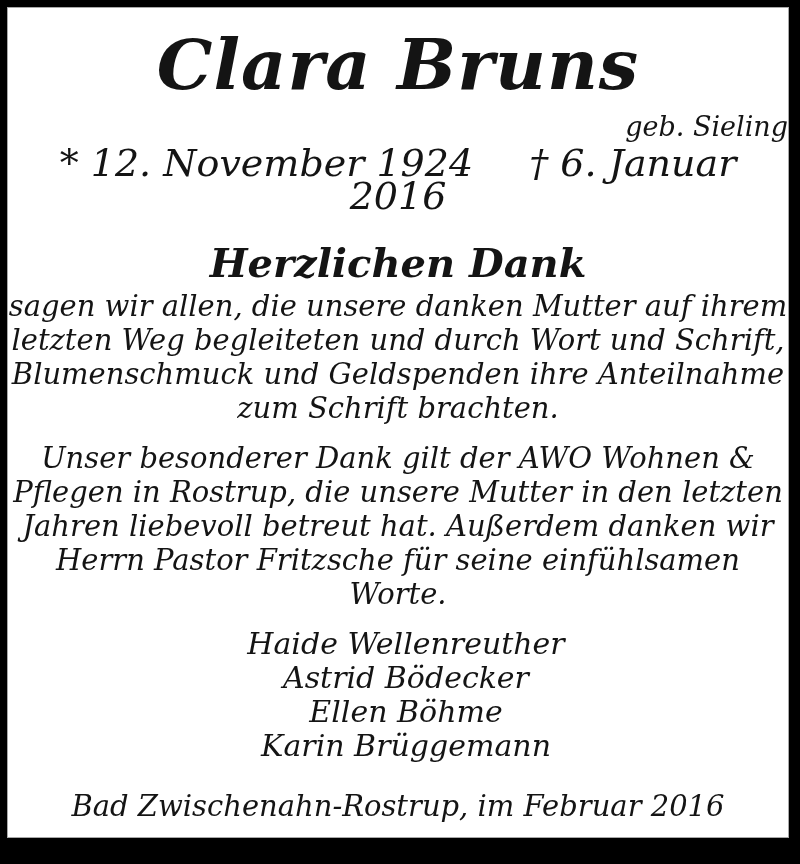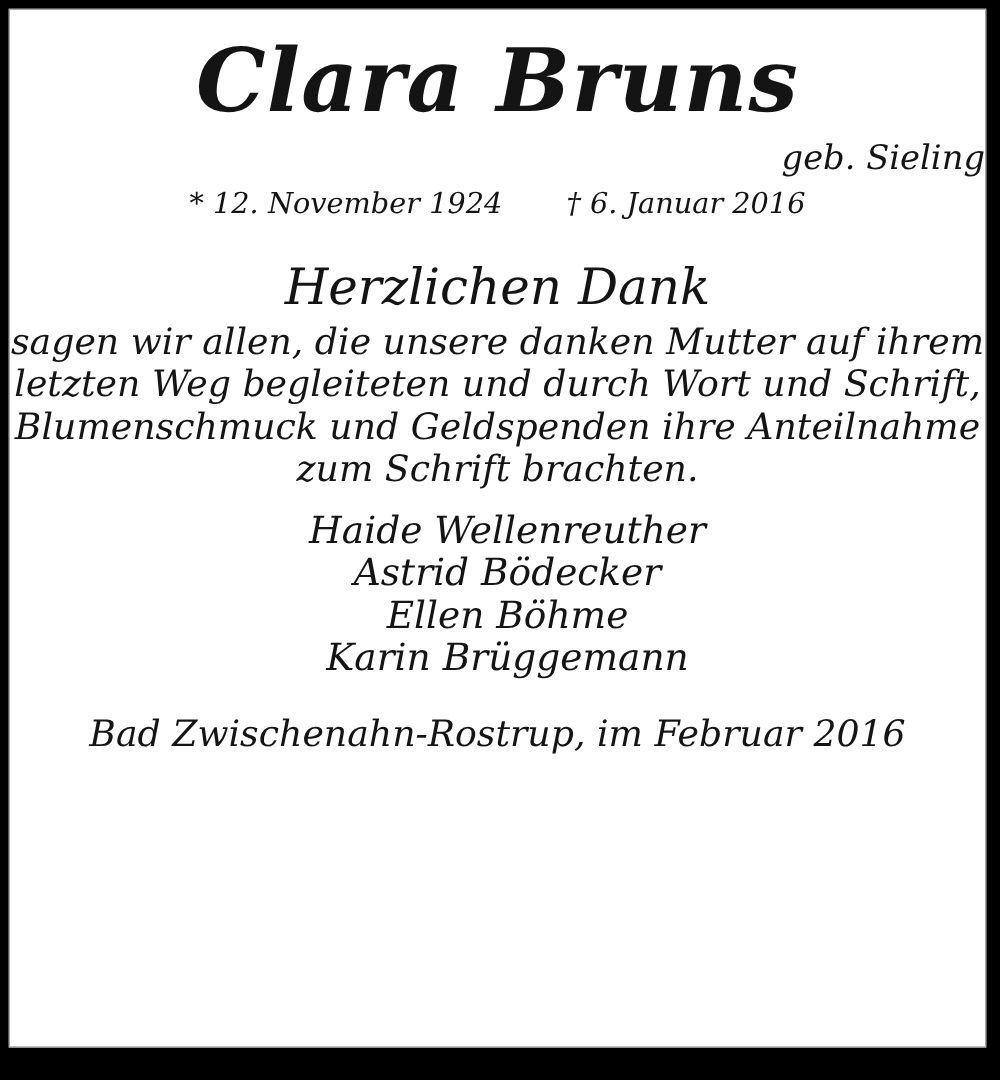--- a/index.html
+++ b/index.html
@@ -33,31 +33,31 @@
     letter-spacing: 1px;
   }
   .maiden {
     margin-top: 10px;
     font-size: 27px;
     line-height: 30px;
     text-align: right;
   }
   .dates {
     margin-top: 5px;
-    font-size: 23px;
+    font-size: 38px;
     line-height: 33px;
   }
   .dates .birth { margin-right: 22px; }
   .dates .death { margin-left: 22px; }
   .heading {
     margin: 0;
     margin-top: 28px;
     font-size: 40px;
     line-height: 44px;
-    font-weight: 400;
+    font-weight: 700;
   }
   .para {
     margin-top: 4px;
     font-size: 29px;
     line-height: 34px;
   }
   .para2 { margin-top: 16px; }
   .in-name {
     margin-top: 22px;
     font-size: 29px;
@@ -91,20 +91,26 @@
 
   <h2 class="heading">Herzlichen Dank</h2>
 
   <div class="para">
     <div>sagen wir allen, die unsere danken Mutter auf ihrem</div>
     <div>letzten Weg begleiteten und durch Wort und Schrift,</div>
     <div>Blumenschmuck und Geldspenden ihre Anteilnahme</div>
     <div>zum Schrift brachten.</div>
   </div>
 
+  <div class="para para2">
+    <div>Unser besonderer Dank gilt der AWO Wohnen &amp;</div>
+    <div>Pflegen in Rostrup, die unsere Mutter in den letzten</div>
+    <div>Jahren liebevoll betreut hat. Außerdem danken wir</div>
+    <div>Herrn Pastor Fritzsche für seine einfühlsamen Worte.</div>
+  </div>
 
 
   <div class="names">
     <div>Haide Wellenreuther</div>
     <div>Astrid Bödecker</div>
     <div>Ellen Böhme</div>
     <div>Karin Brüggemann</div>
   </div>
 
   <div class="place-date">Bad Zwischenahn-Rostrup, im Februar 2016</div>

